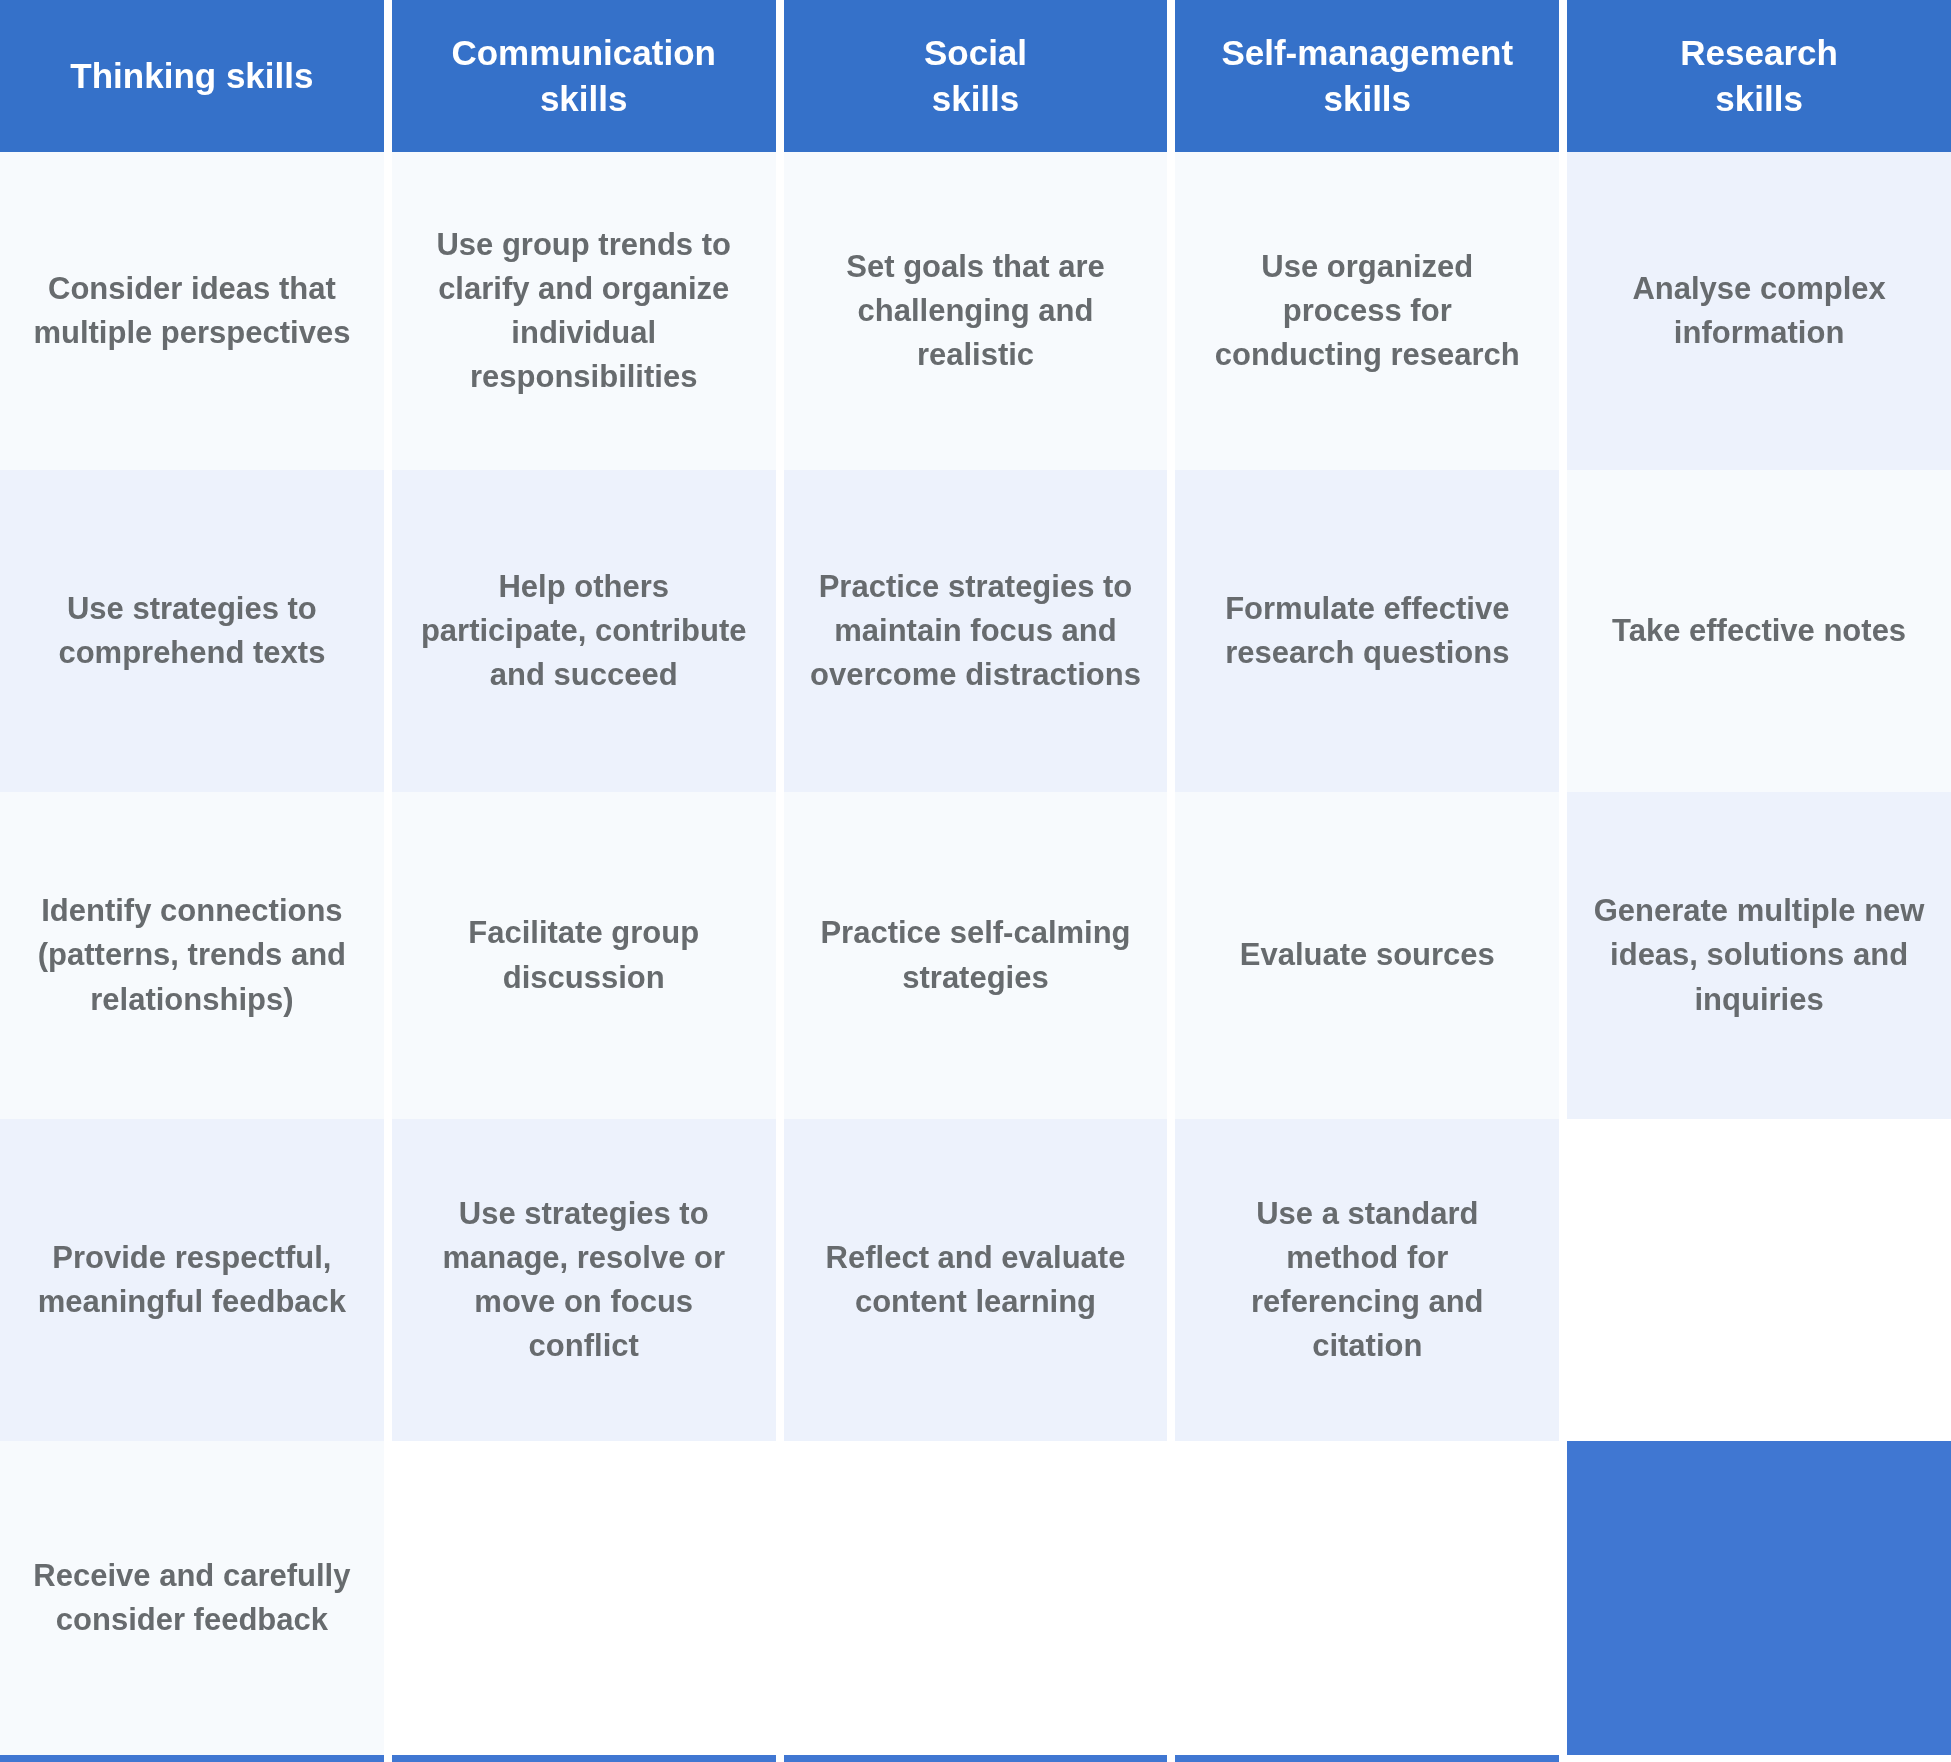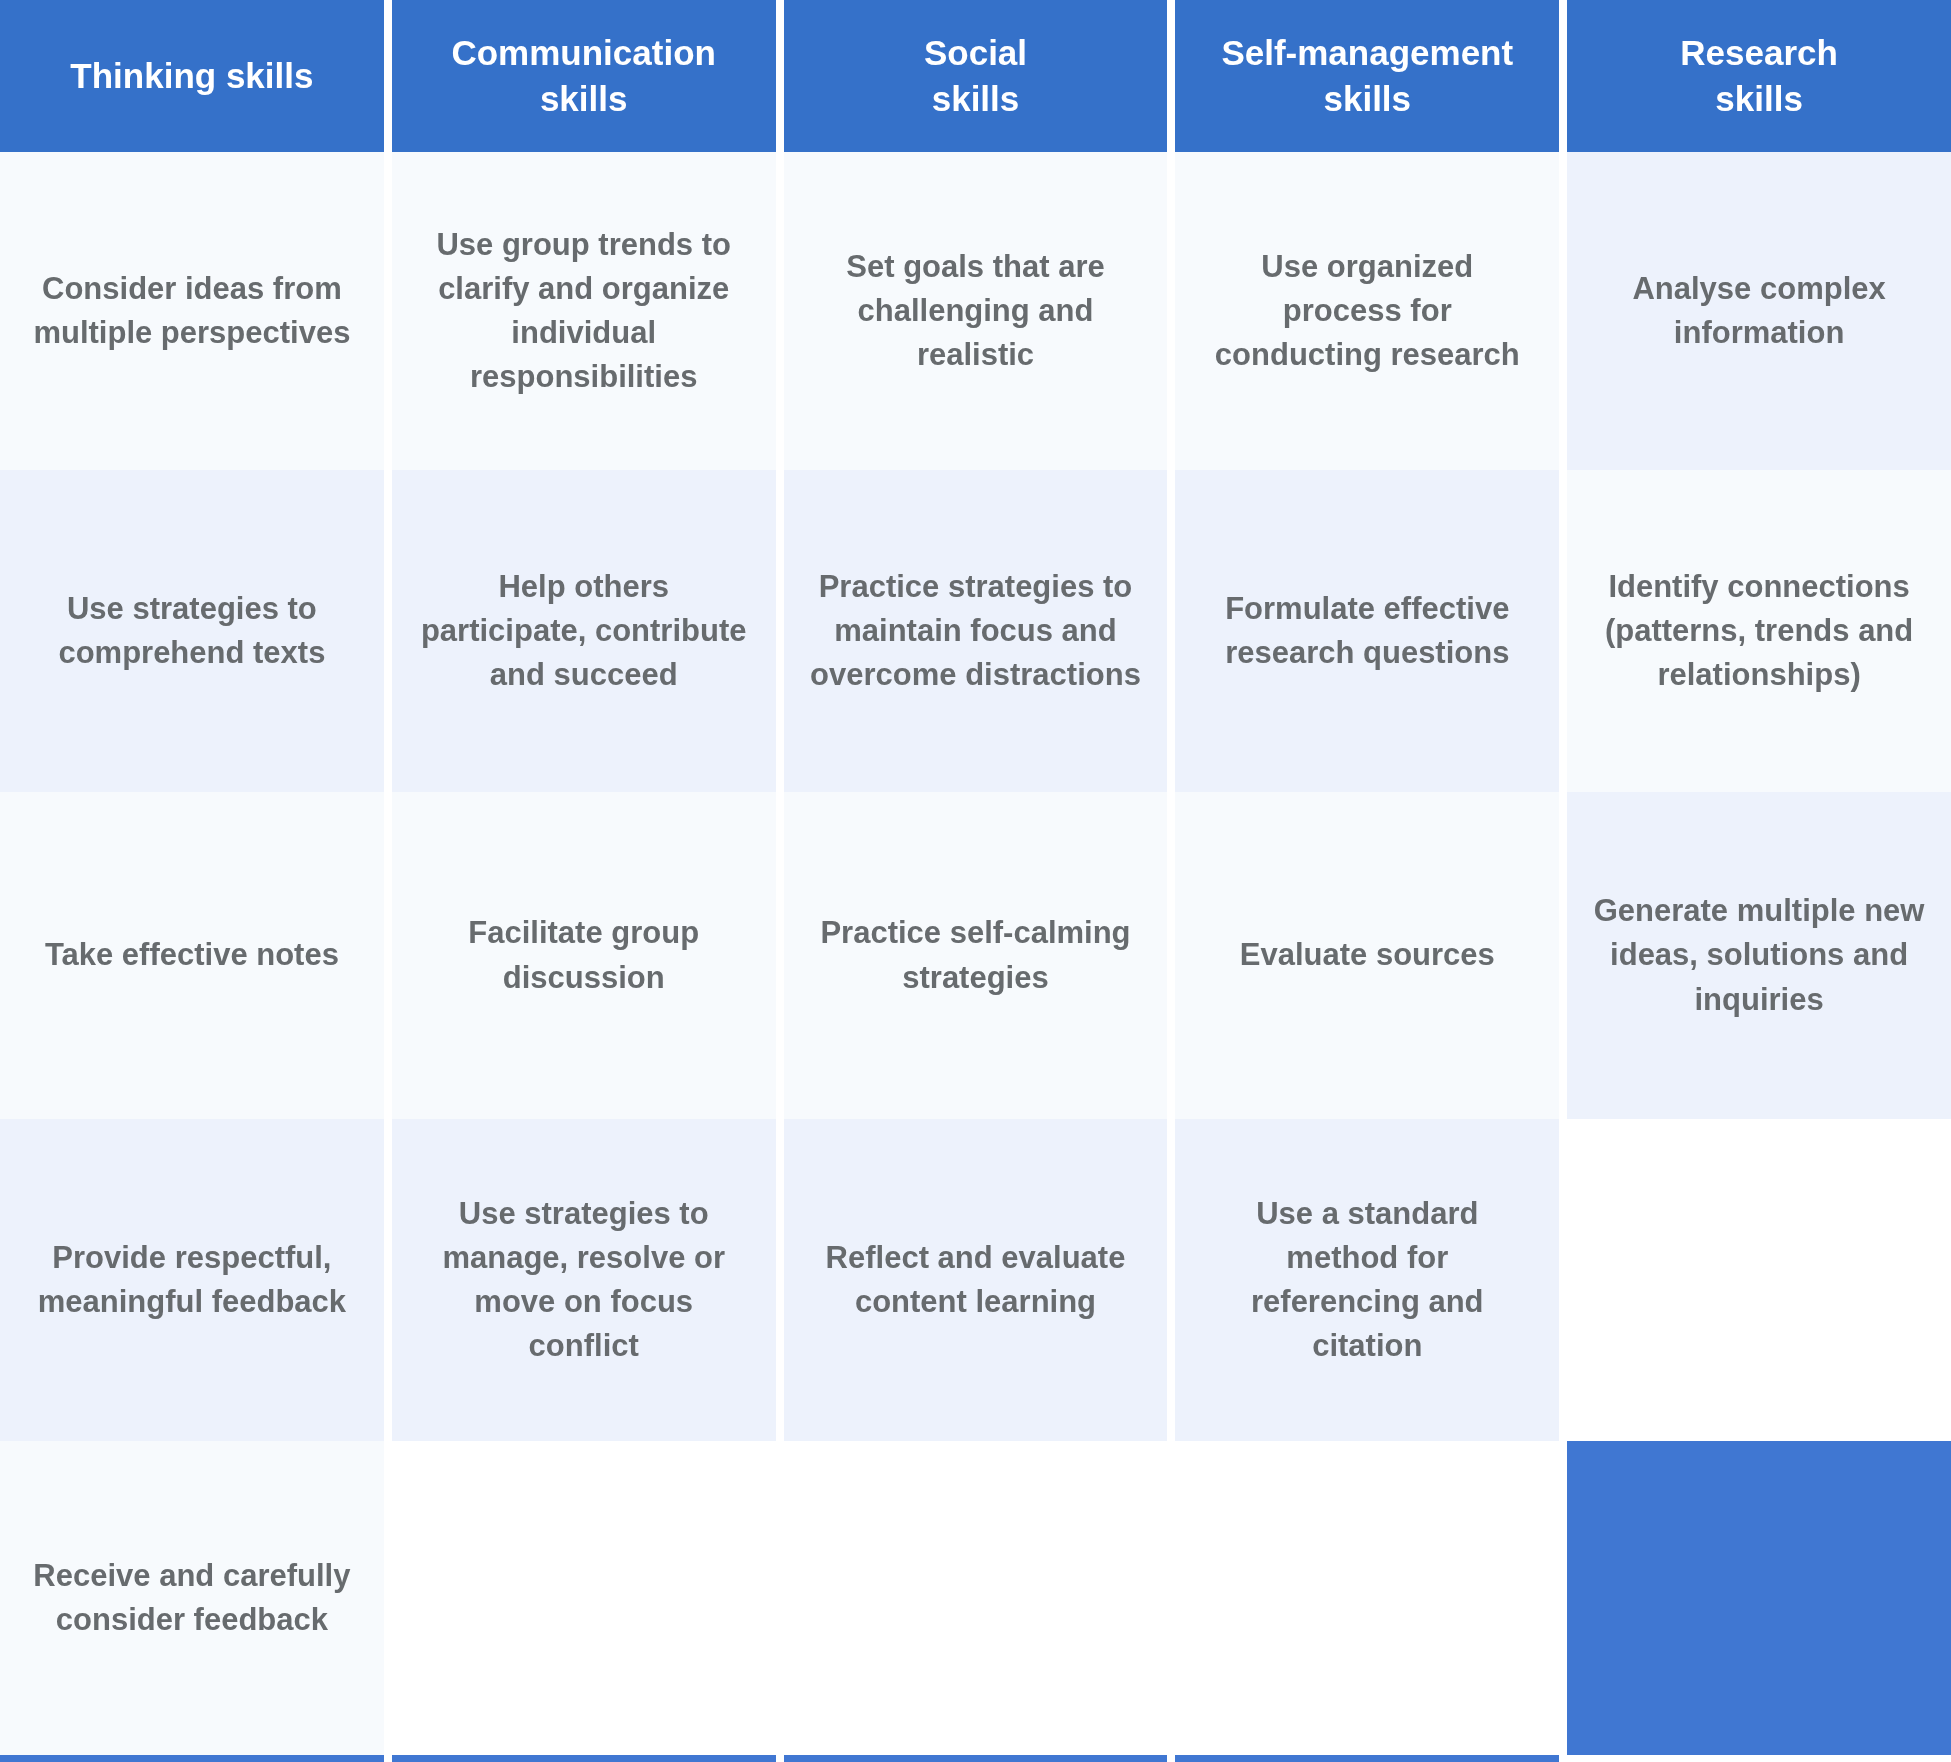--- a/index.html
+++ b/index.html
@@ -56,33 +56,33 @@
     <div class="cell head">Thinking skills</div>
     <div class="cell head">Communication
 skills</div>
     <div class="cell head">Social
 skills</div>
     <div class="cell head">Self-management
 skills</div>
     <div class="cell head">Research
 skills</div>
 
-    <div class="cell body light">Consider ideas from multiple perspectives</div>
+    <div class="cell body light">Consider ideas that multiple perspectives</div>
     <div class="cell body light">Use group trends to clarify and organize individual responsibilities</div>
     <div class="cell body light">Set goals that are challenging and realistic</div>
     <div class="cell body light">Use organized process for conducting research</div>
 
     <div class="cell body dark">Analyse complex information</div>
     <div class="cell body dark">Use strategies to comprehend texts</div>
     <div class="cell body dark">Help others participate, contribute and succeed</div>
     <div class="cell body dark">Practice strategies to maintain focus and overcome distractions</div>
     <div class="cell body dark">Formulate effective research questions</div>
 
+    <div class="cell body light">Take effective notes</div>
     <div class="cell body light">Identify connections (patterns, trends and relationships)</div>
-    <div class="cell body light">Take effective notes</div>
     <div class="cell body light">Facilitate group discussion</div>
     <div class="cell body light">Practice self-calming strategies</div>
     <div class="cell body light">Evaluate sources</div>
 
     <div class="cell body dark">Generate multiple new ideas, solutions and inquiries</div>
     <div class="cell body dark">Provide respectful, meaningful feedback</div>
     <div class="cell body dark">Use strategies to manage, resolve or move on focus conflict</div>
     <div class="cell body dark">Reflect and evaluate content learning</div>
     <div class="cell body dark">Use a standard method for referencing and citation</div>
 

